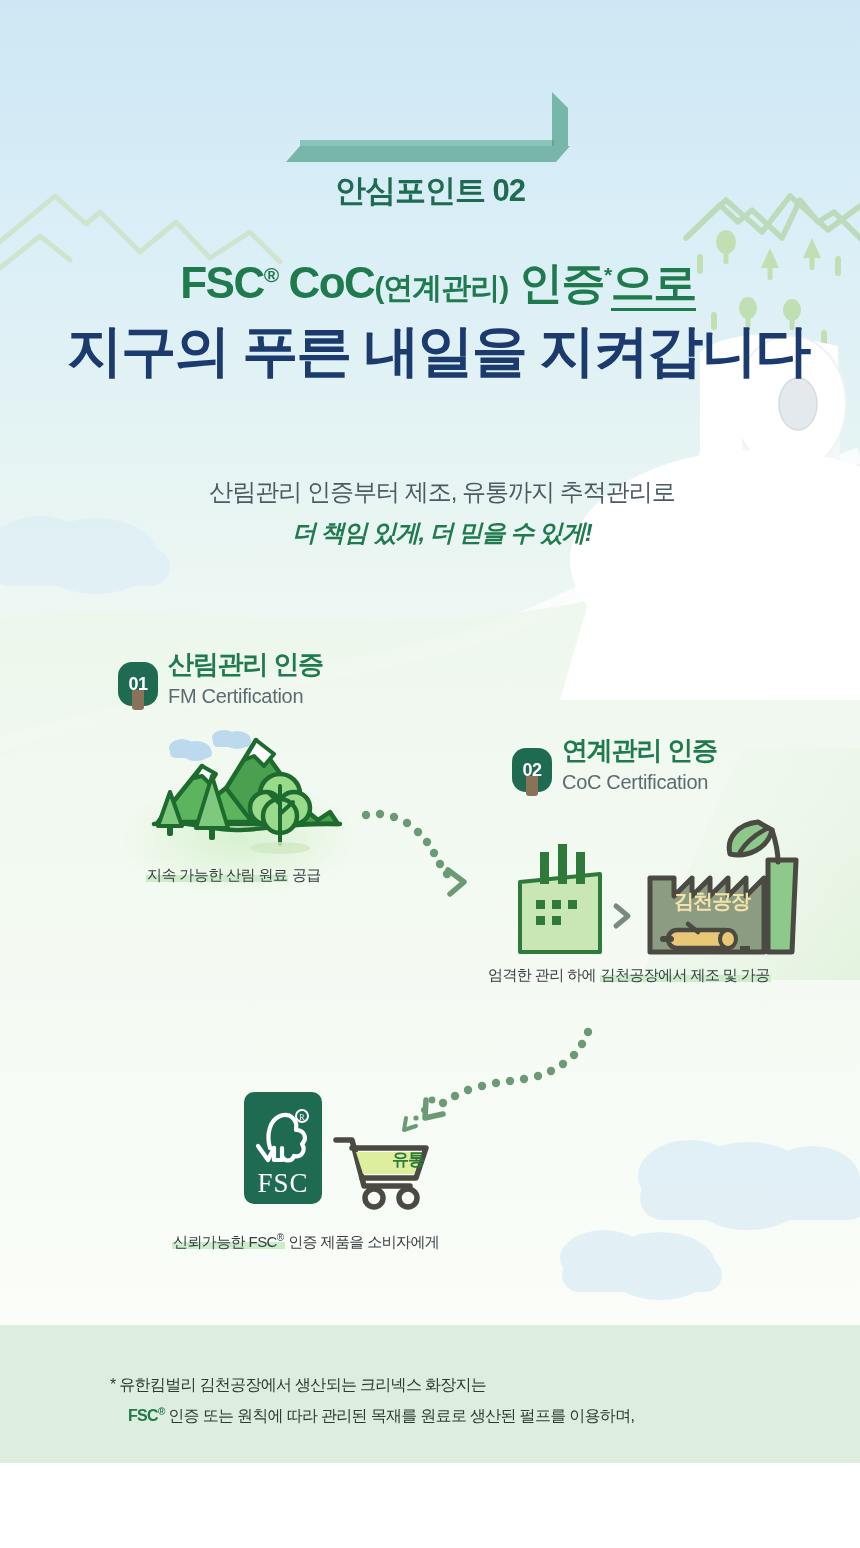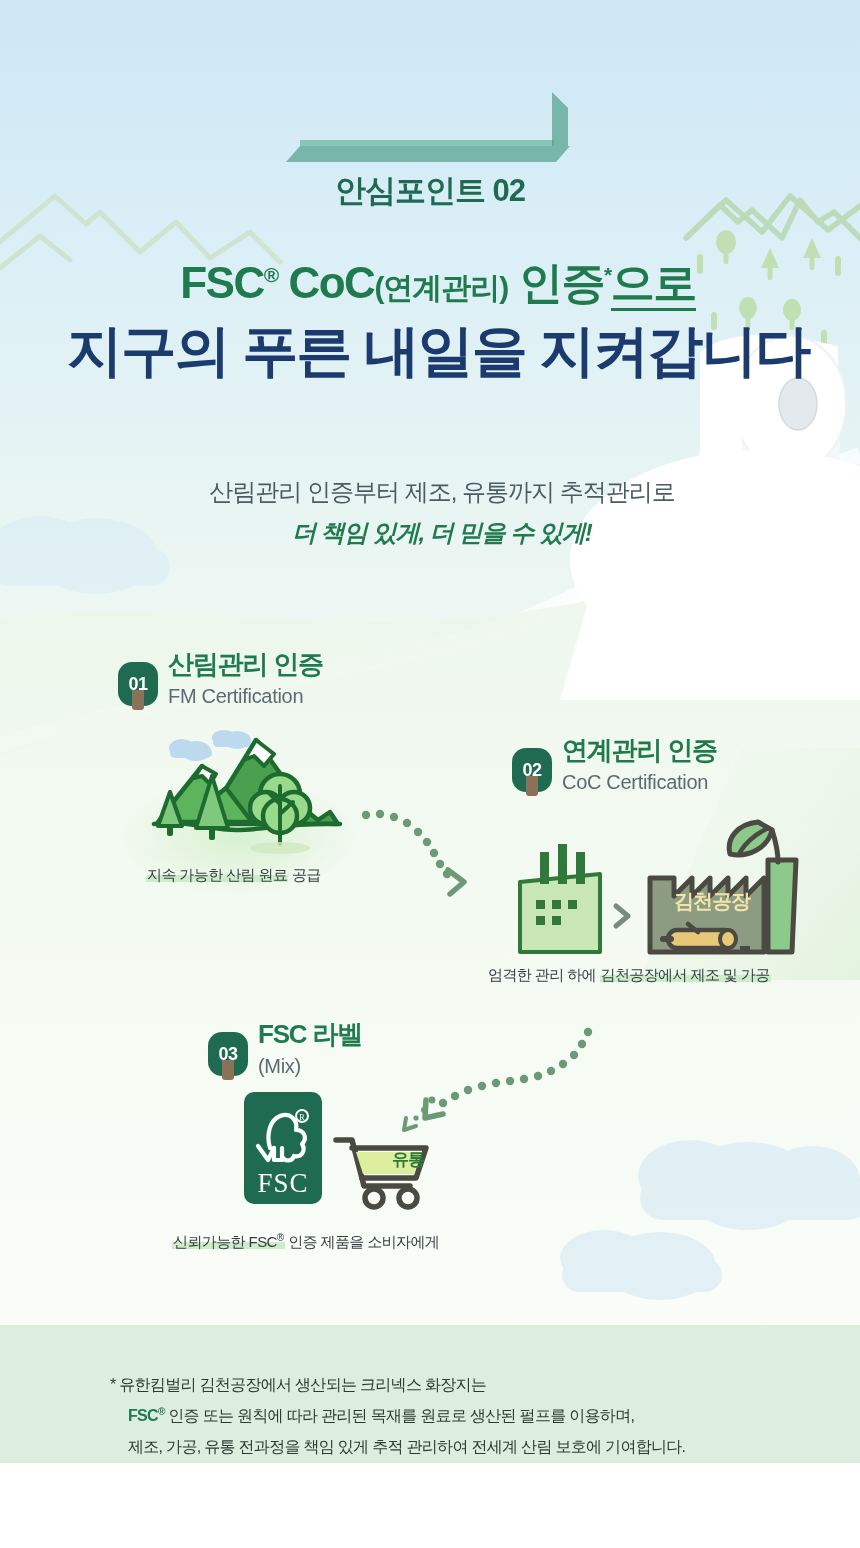--- a/index.html
+++ b/index.html
@@ -364,32 +364,20 @@
         <circle cx="104" cy="59" r="4.2"></circle>
         <circle cx="90" cy="61" r="4.2"></circle>
       <circle cx="76" cy="64" r="4.2"></circle>
         <circle cx="62" cy="68" r="4.2"></circle>
         <circle cx="49" cy="74" r="4.2"></circle>
       <circle cx="37" cy="81" r="4.2"></circle>
     </g>
     <path d="M20 78 L19 96 L37 92" fill="none" stroke="#6b9a74" stroke-width="5.5" stroke-linecap="round" stroke-linejoin="round"></path>
   </svg>
 
-  <div class="step" style="left:208px; top:1018px;">
-    <div class="step-head">
-      <div class="badge">
-        <div class="cap">03</div>
-        <div class="stem"></div>
-      </div>
-      <div class="step-titles">
-        <div class="step-kr">FSC 라벨</div>
-        <div class="step-en">(Mix)</div>
-      </div>
-    </div>
-  </div>
 
   <div style="position:absolute; left:240px; top:1090px; width:200px; height:120px;">
     <svg width="200" height="120" viewBox="0 0 200 120">
 
       <rect x="4" y="2" width="78" height="112" rx="10" fill="#1f6b52"></rect>
 
       <g fill="none" stroke="#ffffff" stroke-width="4.2" stroke-linecap="round" stroke-linejoin="round">
         <path d="M18 56 L28 70 L34 58"></path>
         <path d="M34 58 L34 70 L42 70 L42 58"></path>
         <path d="M30 58 C 26 44, 30 30, 40 26 C 50 22, 58 30, 56 40 C 64 40, 68 48, 62 54 C 66 60, 62 68, 54 66 C 52 72, 44 72, 42 66"></path>
@@ -420,17 +408,16 @@
   <div class="caption" style="left:172px; top:1232px;">
     <span class="hl"><span>신뢰가능한 FSC</span><span class="sup">®</span></span><span> 인증 제품을 소비자에게</span>
   </div>
 
   <div class="footer">
     <div class="footer-inner">
       <div class="footer-line">* 유한킴벌리 김천공장에서 생산되는 크리넥스 화장지는</div>
       <div class="footer-line indent">
         <span class="fsc">FSC</span><span class="fsc sup">®</span><span> 인증 또는 원칙에 따라 관리된 목재를 원료로 생산된 펄프를 이용하며,</span>
       </div>
-      <div class="footer-line indent">제조, 가공, 유통 전과정을 책임 있게 추적 관리하여 전세계 산림 보호에 기여합니다.</div>
     </div>
   </div>
 
 </div>
 
 </body></html>

